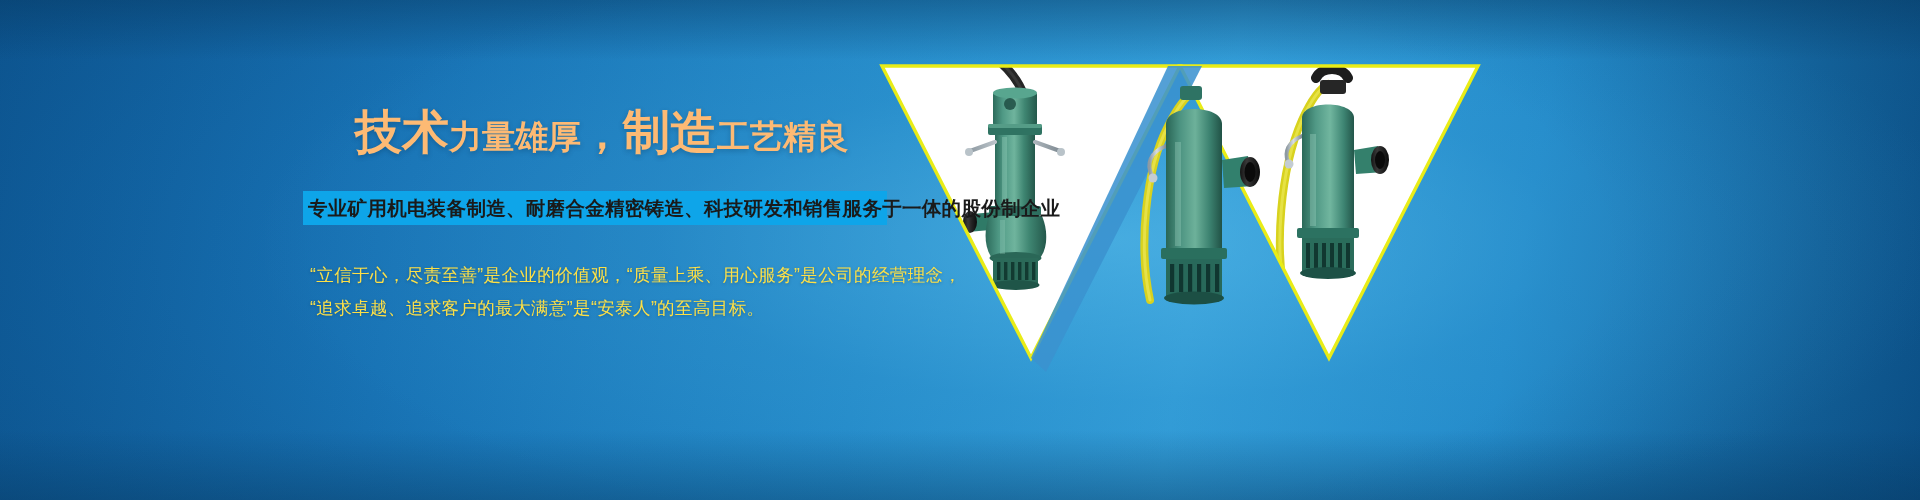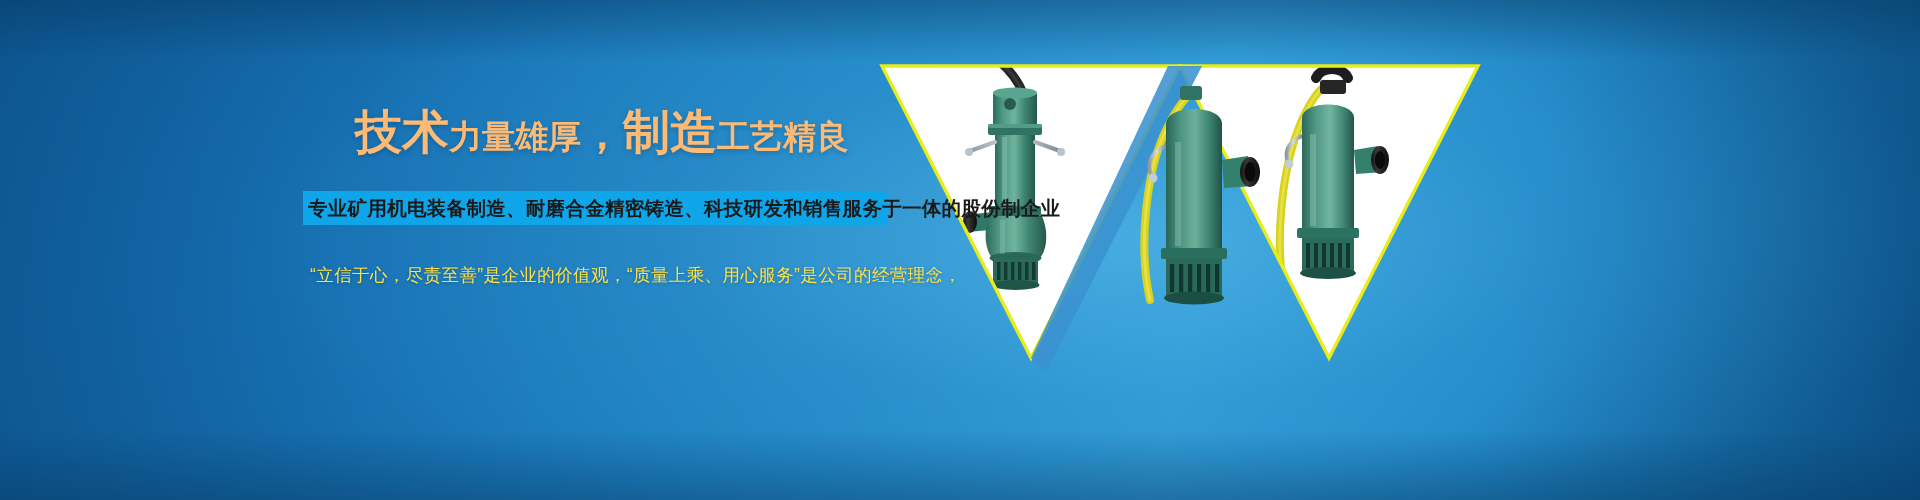--- a/index.html
+++ b/index.html
@@ -263,16 +263,17 @@
 
     <div class="headline">
       <span class="h-big">技术</span><span class="h-mid">力量雄厚</span><span class="h-comma">，</span><span class="h-big">制造</span><span class="h-mid">工艺精良</span>
     </div>
 
     <div class="yellow-bar">
       <span>专业矿用机电装备制造、耐磨合金精密铸造、科技研发和销售服务于一体的股份制企业</span>
     </div>
 
     <div class="body-line l1">“立信于心，尽责至善”是企业的价值观，“质量上乘、用心服务”是公司的经营理念，</div>
+    <div class="body-line l2">“追求卓越、追求客户的最大满意”是“安泰人”的至高目标。</div>
 
   </div>
 
 </div>
 
 </body></html>

